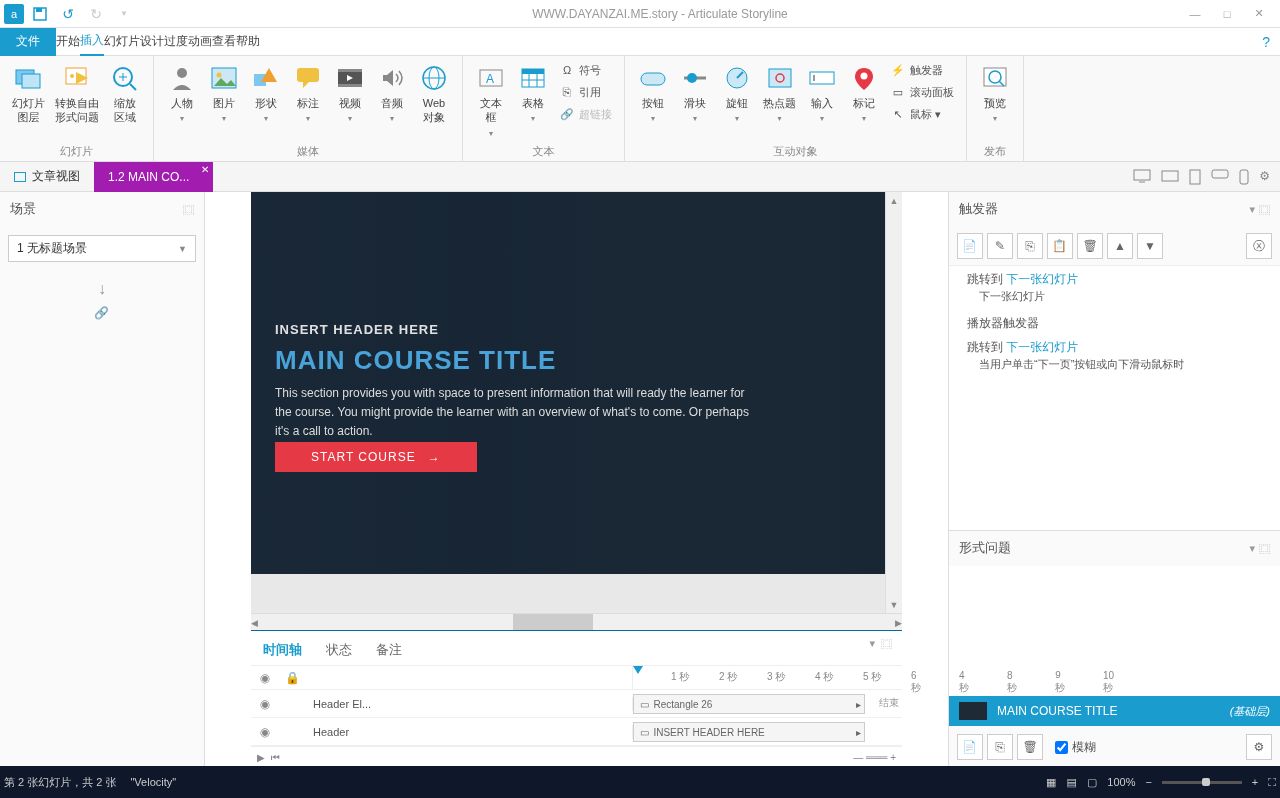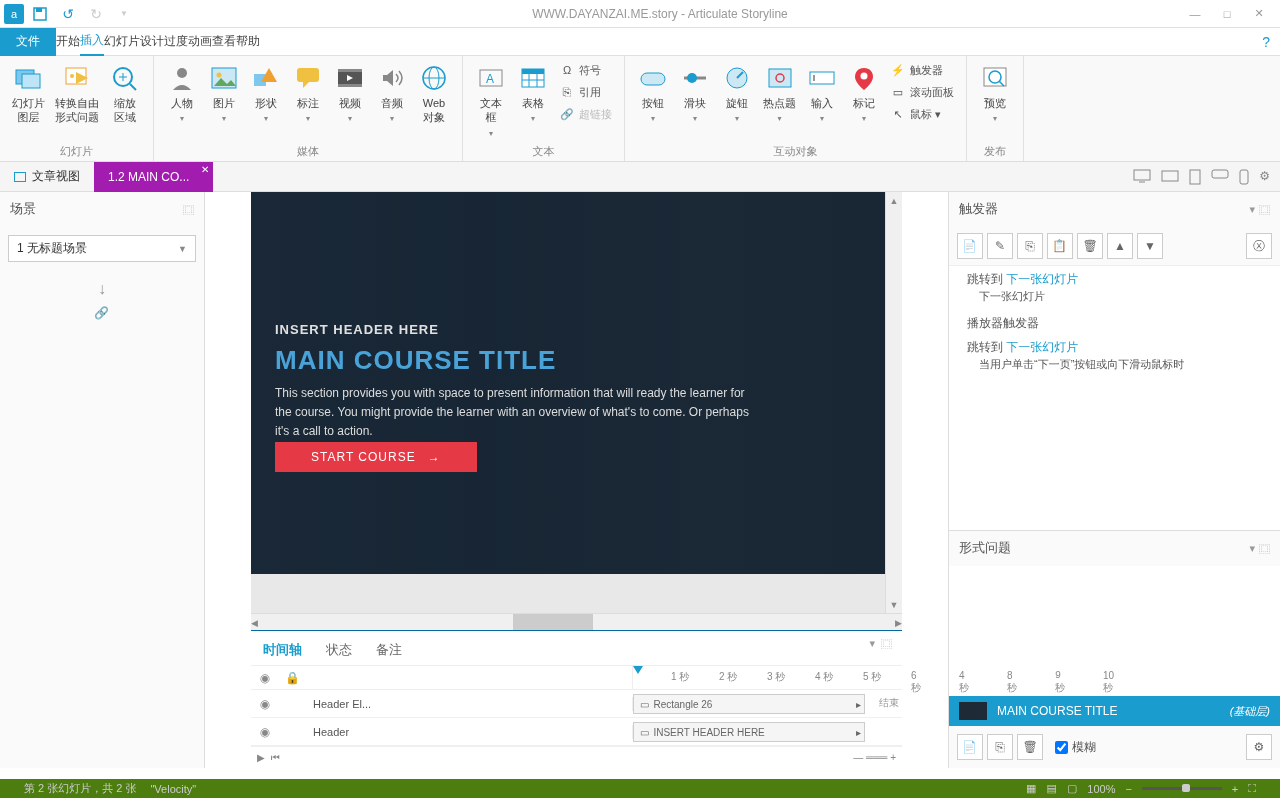--- a/index.html
+++ b/index.html
@@ -111,21 +111,21 @@
 .layers-panel { border-top: 1px solid #ddd; }
 .layer-item { margin: 0; padding: 6px 10px; background: #1b9cce; color: #fff; display: flex; align-items: center; gap: 10px; }
 .layer-thumb { width: 28px; height: 18px; background: #1e2a35; }
 .layer-title { flex: 1; font-size: 12px; }
 .layer-tag { font-style: italic; font-size: 11px; }
 .layers-toolbar { display: flex; gap: 4px; padding: 8px; align-items: center; }
 .layers-blur { display: flex; align-items: center; gap: 4px; margin-left: 8px; color: #555; }
 .gear-right { margin-left: auto; }
 
 
-.statusbar { height: 19px; background: #4d7c0f; color: #ccc; display: flex; align-items: center; padding: 0 24px; font-size: 11px; gap: 14px; position: absolute; bottom: 0; left: 0; right: 0; }
+.statusbar { height: 32px; background: #0f172a; color: #ccc; display: flex; align-items: center; padding: 0 4px; font-size: 11px; gap: 14px; position: absolute; bottom: 0; left: 0; right: 0; }
 .statusbar-right { margin-left: auto; display: flex; align-items: center; gap: 10px; }
 .zoom-slider { width: 80px; height: 3px; background: #555; position: relative; }
 .zoom-handle { position: absolute; left: 50%; top: -3px; width: 8px; height: 8px; background: #ccc; border-radius: 2px; }
 
 svg { display: block; }
 </style>
 </head>
 <body>
 
 <div class="titlebar">

